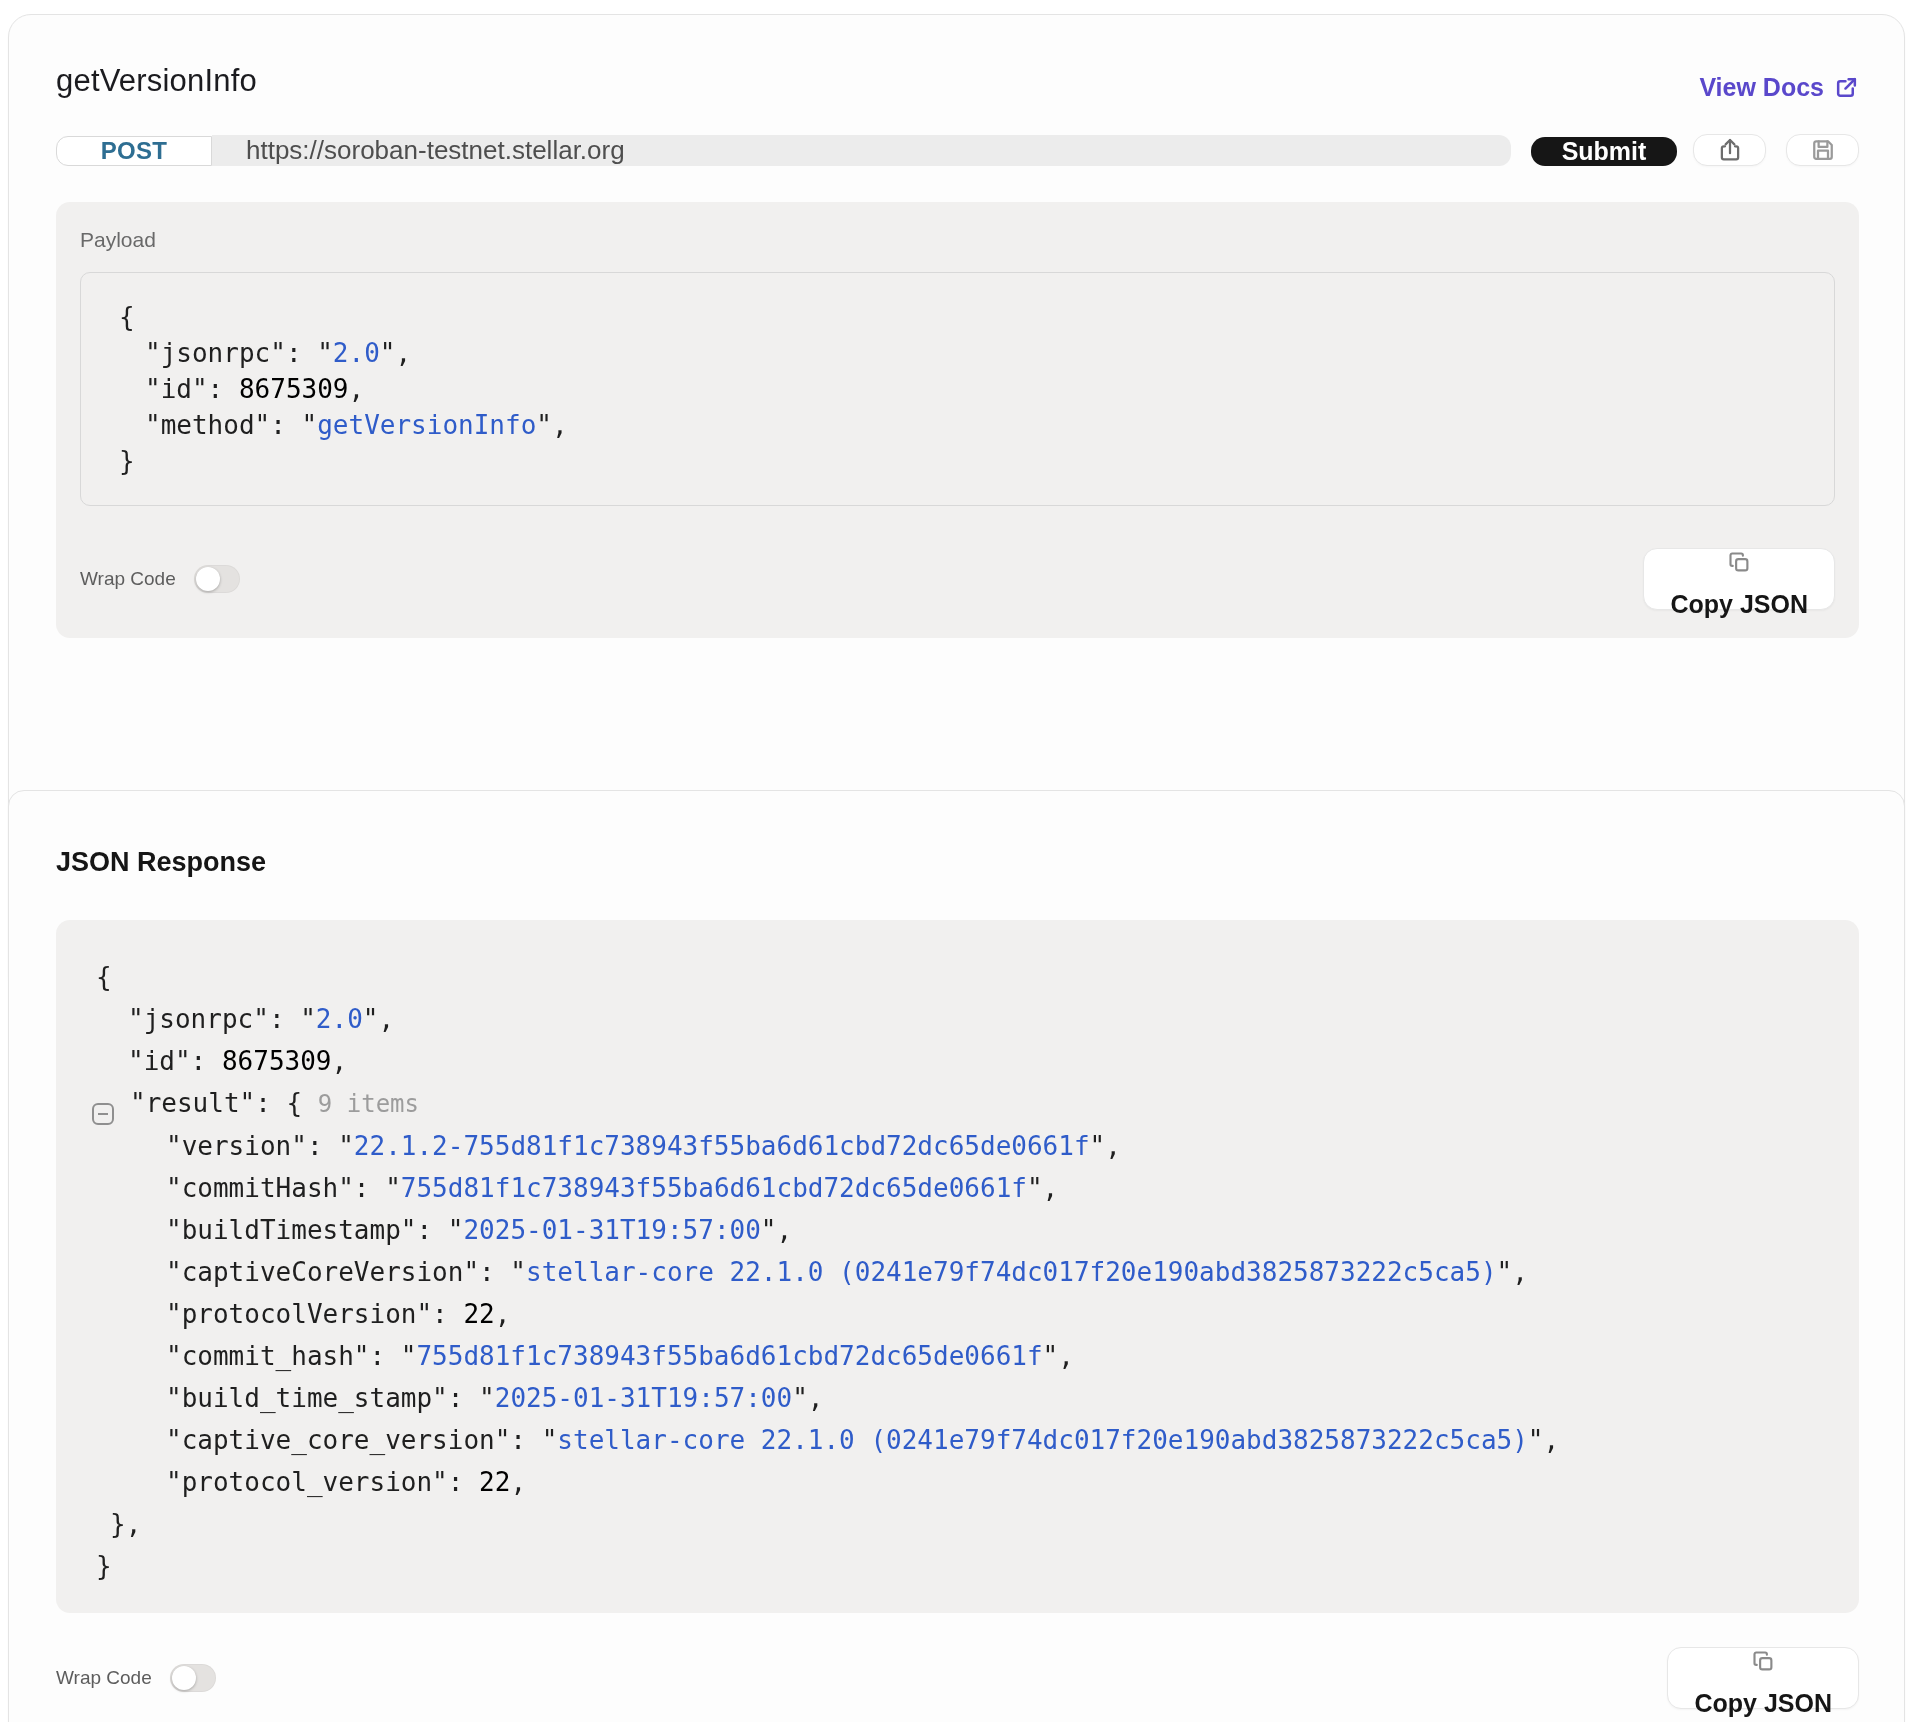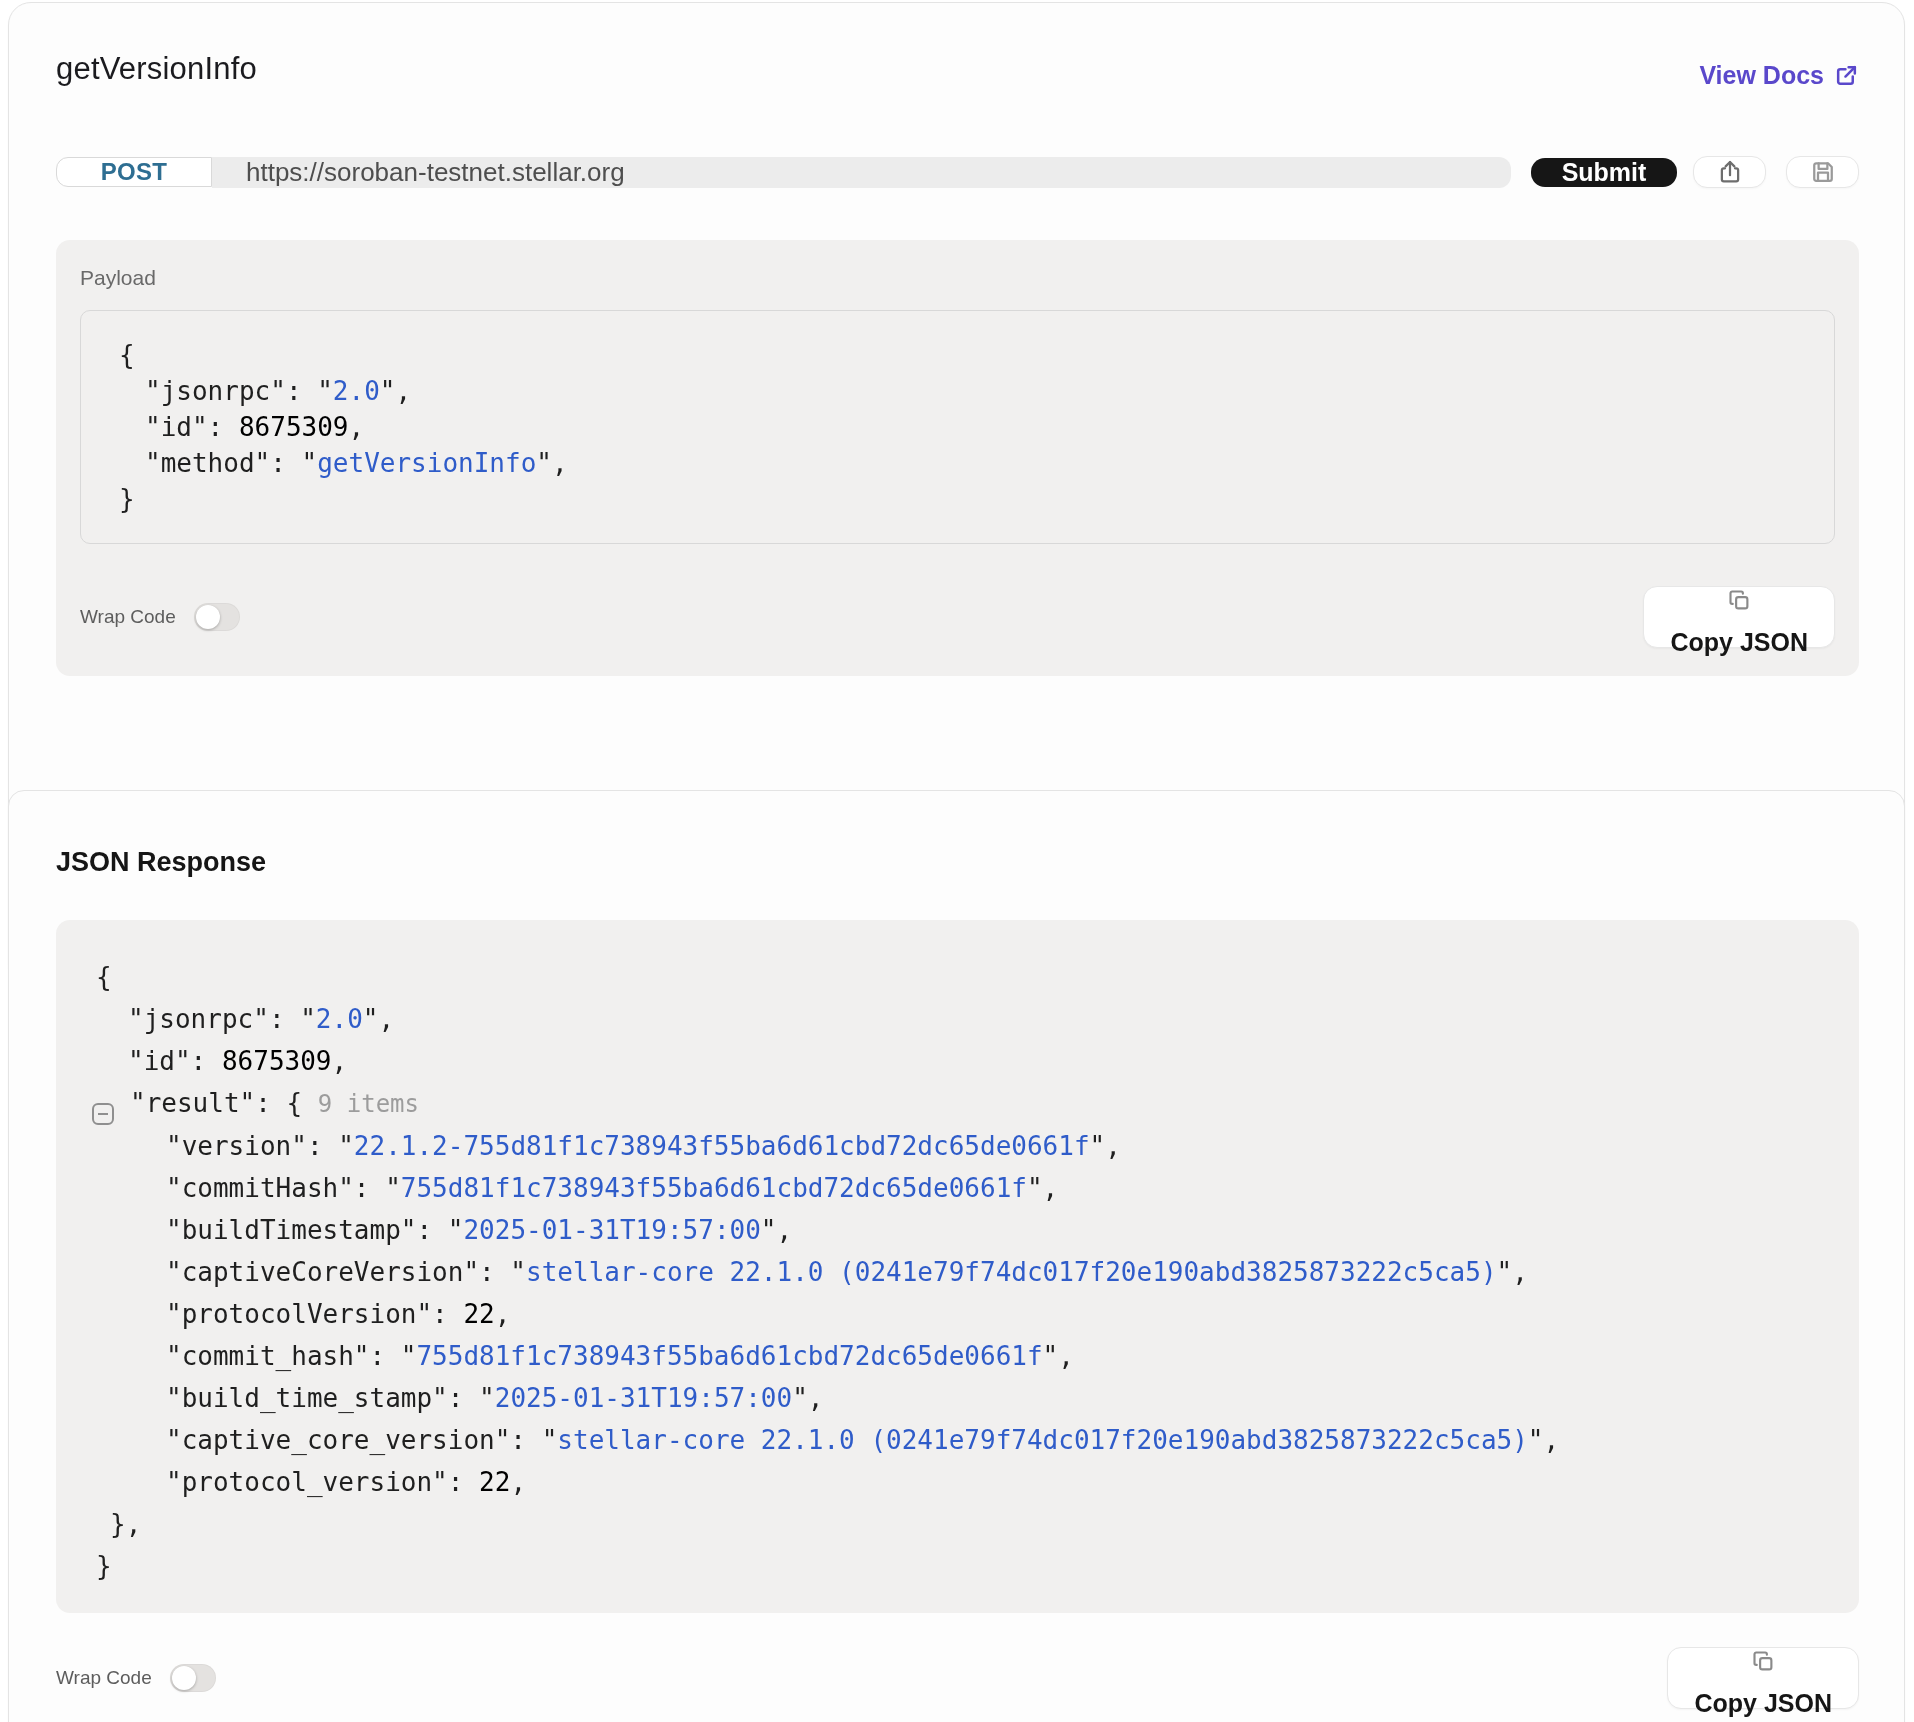--- a/index.html
+++ b/index.html
@@ -3,32 +3,32 @@
 <meta charset="utf-8">
 <style>
   * { margin:0; padding:0; box-sizing:border-box; }
   html,body { width:1914px; height:1722px; background:#ffffff; overflow:hidden;
               font-family:"Liberation Sans", sans-serif; }
   body { position:relative; }
 
   .card { position:absolute; left:8px; width:1897px; background:#fdfdfd;
           border:1px solid #e4e4e4; border-radius:16px;
           box-shadow:0 1px 2px rgba(0,0,0,.03); padding:0 45px 0 47px; }
-  #request-card  { top:2px;  height:984px;border-radius:23px; }
+  #request-card  { top:14px;  height:984px;border-radius:23px; }
   #response-card { top:790px; height:1040px; }
 
   
   .card-header { display:flex; justify-content:space-between; align-items:center;
                  margin-top:44px; }
   .page-title { font-size:31px; font-weight:500; color:#1b1b1f; letter-spacing:.2px; }
   .docs-link { display:flex; align-items:center; gap:10px; color:#5a48cb;
                font-size:25px; font-weight:700; cursor:pointer; text-decoration:none;margin-top:14px; }
 
   
-  .request-row { display:flex; align-items:center; height:64px; margin-top:50px; }
+  .request-row { display:flex; align-items:flex-end; height:64px; }
   .method-box { width:156px; background:#ffffff; border:1px solid #d9d9d9;
                 border-radius:12px 0 0 12px; display:flex; align-items:center;
                 justify-content:center; font-size:24px; font-weight:700;
                 color:#2e6e92; letter-spacing:.3px; cursor:pointer; }
   .url-input { flex:1; background:#ececec; border:none; outline:none;
                border-radius:0 12px 12px 0; padding:0 34px; font-size:26px;
                color:#4e4e4e; font-family:"Liberation Sans", sans-serif; }
   .btn-submit { margin-left:20px; width:146px; border:none; border-radius:14px;
                 background:#161616; color:#ffffff; font-size:25px; font-weight:700;
                 cursor:pointer; font-family:"Liberation Sans", sans-serif; }

